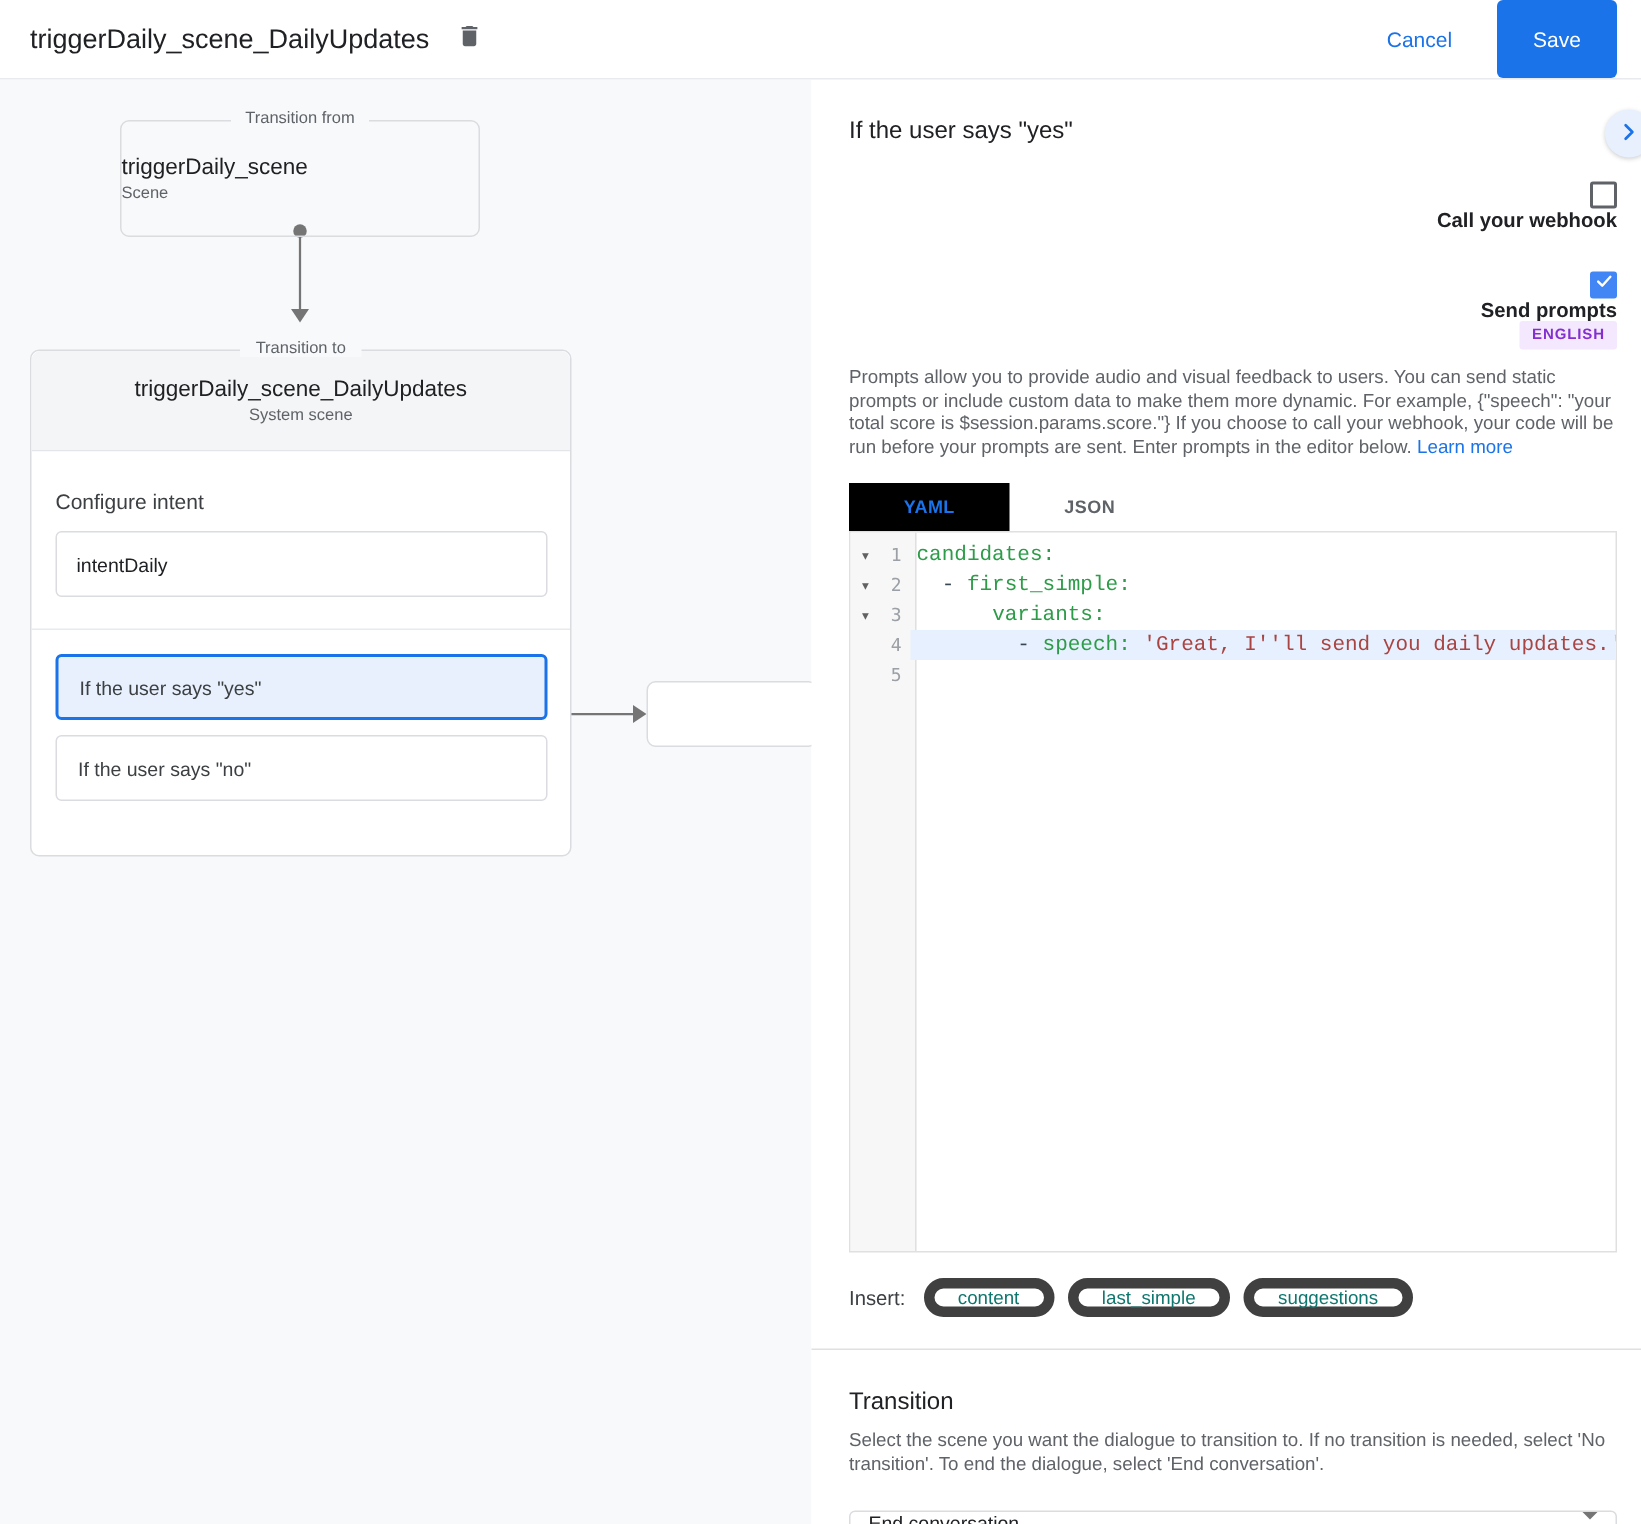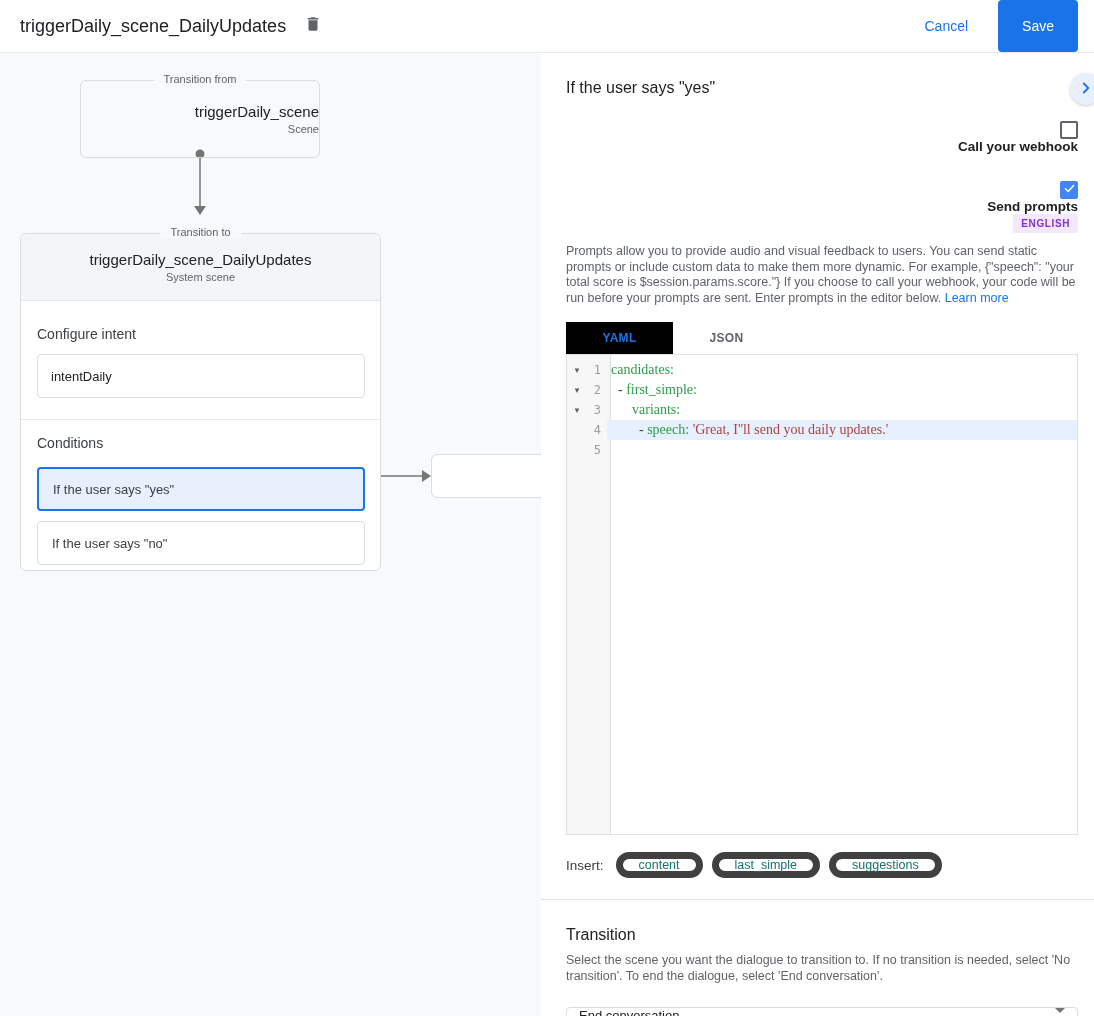--- a/index.html
+++ b/index.html
@@ -19,21 +19,21 @@
 
   
   .canvas { position:absolute; top:53px; left:0; width:541px; height:963px; background:#f8f9fa; }
   .flow-svg { position:absolute; top:0; left:0; width:541px; height:963px; }
 
   .node { position:absolute; border:1px solid #dadce0; border-radius:6px; }
   .node-label { position:absolute; top:-8px; left:0; right:0; text-align:center; font-size:11px; color:#5f6368; pointer-events:none; }
   .node-label span { background:#f8f9fa; padding:0 10px; }
 
   .from-box { left:80px; top:27px; width:240px; height:78px; }
-  .from-box-inner { height:100%; display:flex; flex-direction:column; align-items:flex-end; justify-content:center; gap:3px; }
+  .from-box-inner { height:100%; display:flex; flex-direction:column; align-items:flex-start; justify-content:center; gap:3px; }
   .node-title { font-size:15px; color:#202124; }
   .node-sub { font-size:11px; color:#5f6368; }
 
   .to-box { left:20px; top:180px; width:361px; height:338px; background:#fff; }
   .to-box-header { background:#f4f5f6; border-bottom:1px solid #e3e5e8; border-radius:6px 6px 0 0; height:67px;
                    display:flex; flex-direction:column; align-items:center; justify-content:center; gap:3px; }
   .to-box-body { padding:0 16px; }
   .section-label { font-size:14px; color:#3c4043; }
   .configure-label { margin-top:25px; }
   .intent-input { margin-top:12px; width:328px; height:44px; border:1px solid #dadce0; border-radius:4px;
@@ -72,21 +72,21 @@
   .tab.selected { background:#000000; color:#1a73e8; }
 
   
   .editor { position:relative; width:512px; height:481px; border:1px solid #e0e0e0; background:#fff; overflow:hidden; }
   .gutter-bg { position:absolute; top:0; left:0; width:44px; height:100%; background:#f7f7f7; border-right:1px solid #e0e0e0; }
   .cm-lines { position:relative; padding-top:5px; }
   .cm-row { display:flex; height:20px; line-height:20px; }
   .cm-fold { width:20px; text-align:center; font-size:9px; color:#616161; flex:0 0 auto; cursor:pointer; }
   .cm-num { width:19px; padding-right:5px; text-align:right; font-size:12px; color:#9aa0a6; flex:0 0 auto;
             font-family:"DejaVu Sans Mono",monospace; }
-  .cm-code { flex:1; margin-left:1px; padding-left:4px; font-family:Liberation Serif, serif;
+  .cm-code { flex:1; margin-left:1px; padding-left:4px; font-family:Liberation Mono, monospace;
              font-size:14px; white-space:pre; overflow:hidden; }
   .cm-code.hl { background:#e7f0fe; }
   .tok-key { color:#2d9c48; }
   .tok-string { color:#a94442; }
   .tok-plain { color:#37474f; }
 
   .insert-row { display:flex; align-items:center; margin-top:17px; }
   .insert-label { font-size:13.5px; color:#3c4043; margin-right:12px; }
   .chip { border:7px solid #404040; border-radius:14px; height:26px; padding:0 16px; display:flex; align-items:center;
           font-size:12.5px; color:#0f766e; margin-right:9px; background:#fff; cursor:pointer; font-family:Liberation Sans, sans-serif; }
@@ -143,21 +143,20 @@
       <div class="to-box-header">
         <div class="node-title">triggerDaily_scene_DailyUpdates</div>
         <div class="node-sub">System scene</div>
       </div>
       <div class="to-box-body">
         <div class="section-label configure-label">Configure intent</div>
         <div class="intent-input">
           <span>intentDaily</span>
         </div>
         <div class="to-box-divider"></div>
-        <div class="section-label conditions-label">Conditions</div>
         <div class="condition selected">
           <span>If the user says "yes"</span>
         </div>
         <div class="condition">
           <span>If the user says "no"</span>
         </div>
       </div>
     </div>
 
     <div class="empty-node"></div>

